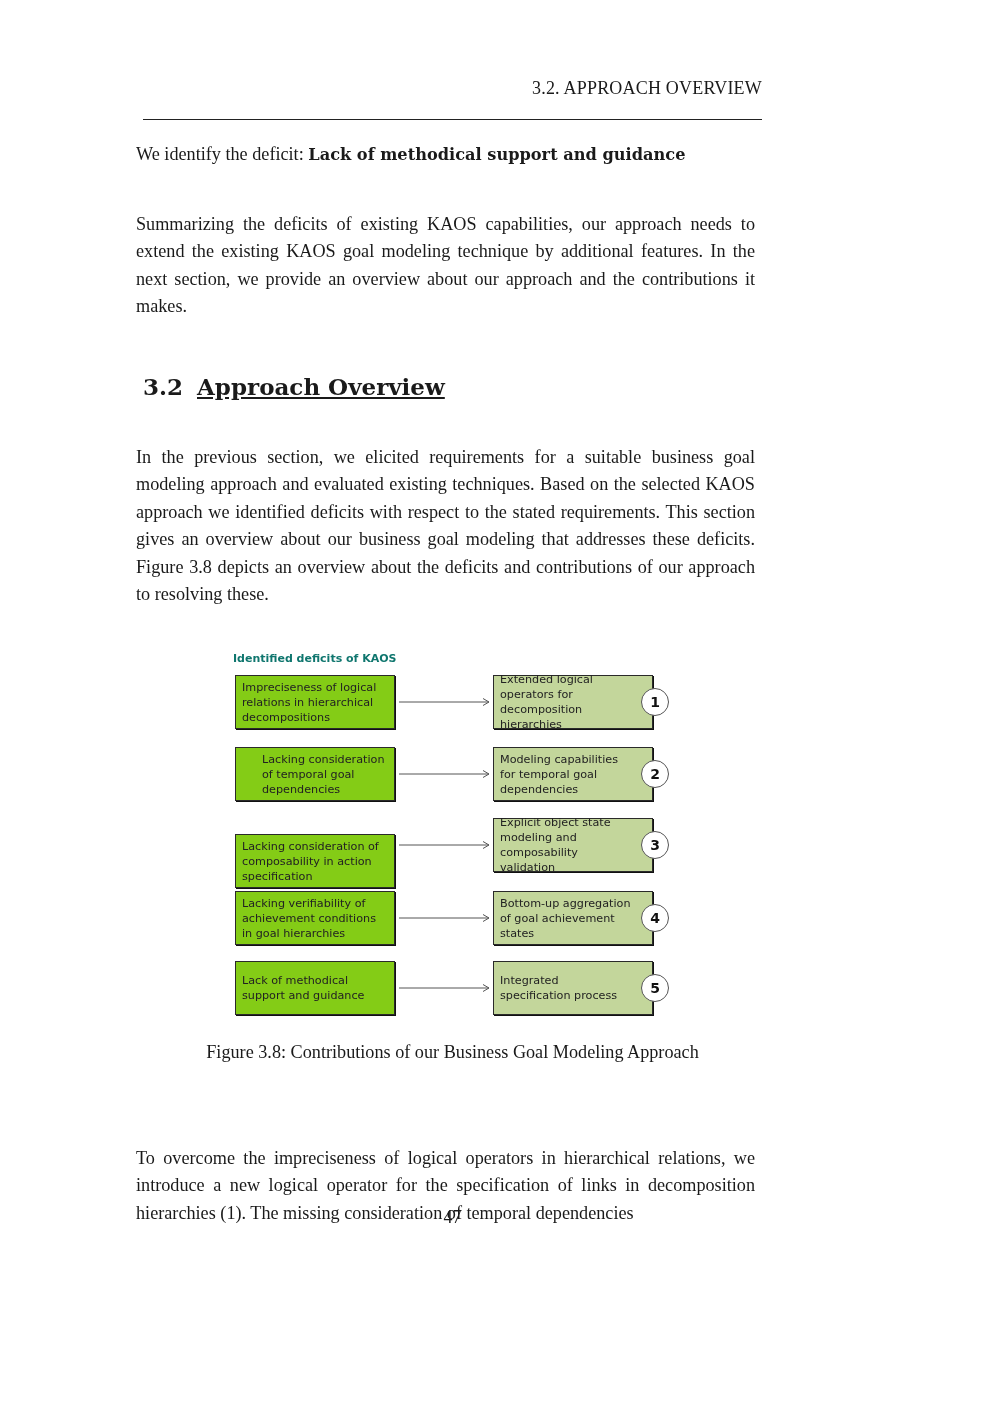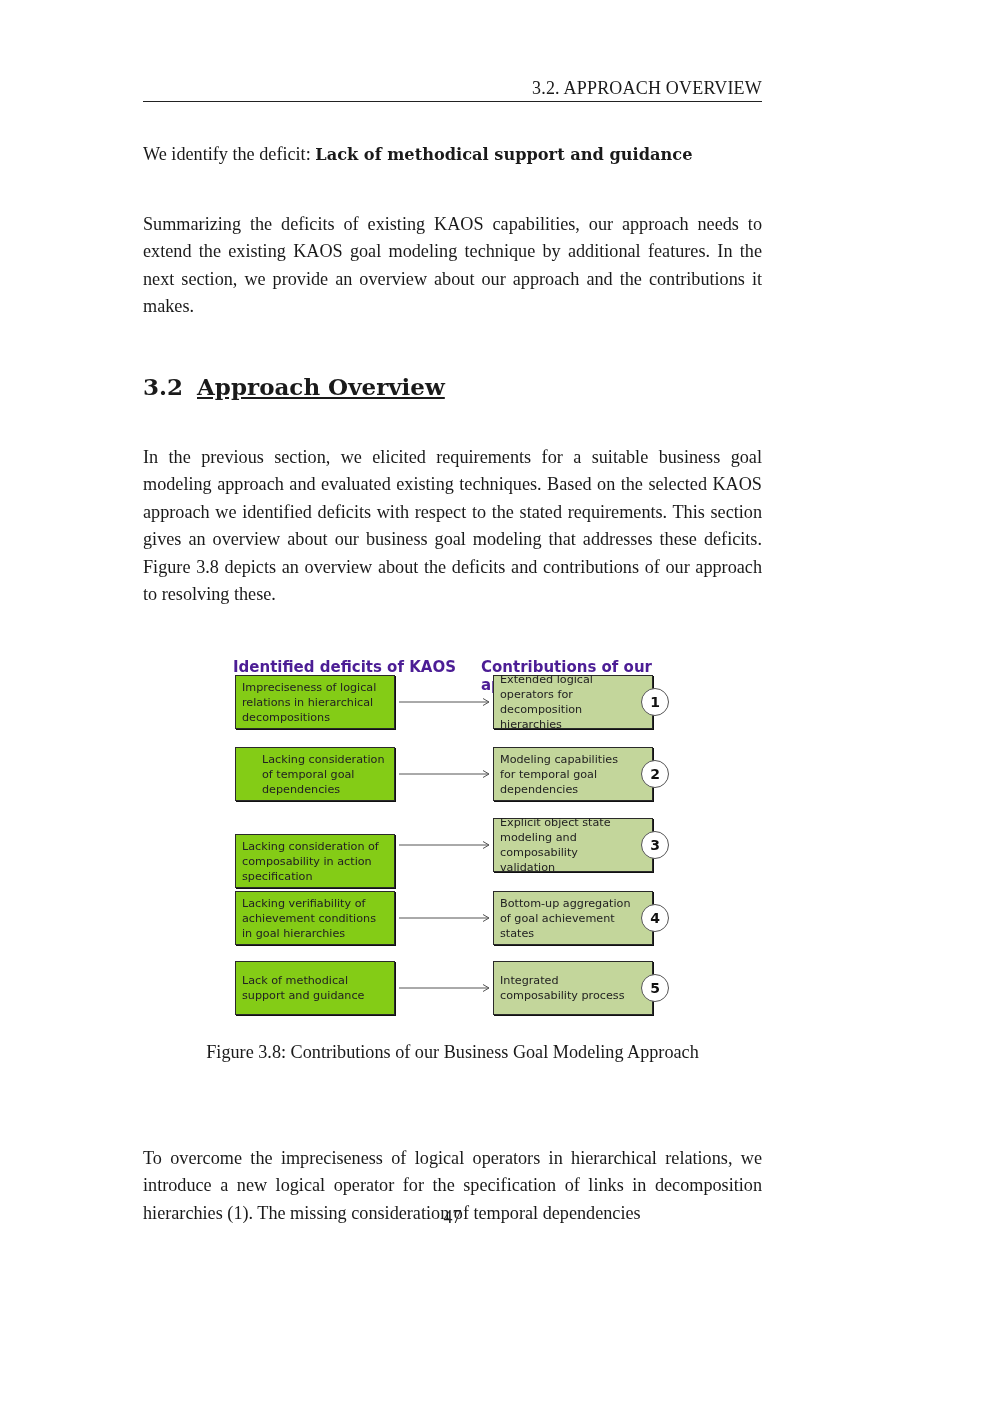--- a/index.html
+++ b/index.html
@@ -1,29 +1,29 @@
 <!DOCTYPE html>
 <html><head>
 <meta charset="utf-8">
 <style>
   html, body { margin: 0; padding: 0; background: #ffffff; }
   body { width: 1000px; height: 1414px; position: relative; overflow: hidden;
          font-family: "DejaVu Serif", "Liberation Serif", serif; color: #1a1a1a; }
   .running-header { position: absolute; left: 143px; top: 78px; width: 619px;
-    text-align: right; font-size: 18px; letter-spacing: 0.2px; padding-bottom: 2px;
+    text-align: right; font-size: 18px; letter-spacing: 0.2px; padding-bottom: 20px;
     border-bottom: 1.4px solid #222; font-family: "Liberation Serif", serif; }
-  .para { position: absolute; left: 143px; width: 619px; font-size: 18.2px;
+  .para { position: absolute; left: 136px; width: 619px; font-size: 18.2px;
     line-height: 27.4px; text-align: justify; font-family: "Liberation Serif", serif; margin: 0; }
   .para b { font-family: "DejaVu Serif", serif; font-weight: bold; font-size: 16.2px; }
   .section-heading { position: absolute; left: 143px; top: 373px; font-size: 23px;
     font-weight: bold; font-family: "DejaVu Serif", serif; margin: 0; text-decoration: underline; }
   .section-heading .num { display: inline-block; width: 54px; }
   .figure { position: absolute; left: 225px; top: 640px; width: 460px; height: 385px;
     font-family: "DejaVu Sans", "Liberation Sans", sans-serif; }
-  .col-title { position: absolute; top: 18px; font-size: 15px; font-weight: bold; color: #4c1d95; }
+  .col-title { position: absolute; top: 12px; font-size: 11px; font-weight: bold; color: #0f766e; }
   .box { position: absolute; box-sizing: border-box; border: 1px solid #2a2a2a;
     box-shadow: 1px 1px 0 #111; font-size: 11.2px; line-height: 15px; color: #222;
     padding: 0 6px; display: flex; align-items: center; }
   .box.deficit { left: 10px; width: 160px; background: #84cc16; }
   .box.contrib { left: 268px; width: 160px; background: #c3d69b; padding-right: 20px; }
   .arrow { position: absolute; left: 174px; width: 92px; height: 10px; }
   .badge { position: absolute; left: 416px; width: 28px; height: 28px; border-radius: 50%;
     background: #fff; border: 1px solid #555; box-sizing: border-box; text-align: center;
     line-height: 26px; font-weight: bold; font-size: 14px; color: #111; }
   .caption { position: absolute; left: 143px; width: 619px; top: 1042px; text-align: center;
@@ -39,21 +39,20 @@
 <p class="para" style="top:141px;"><span>We identify the deficit: </span><b>Lack of methodical support and guidance</b></p>
 
 <p class="para" style="top:211px;">Summarizing the deficits of existing KAOS capabilities, our approach needs to extend the existing KAOS goal modeling technique by additional features. In the next section, we provide an overview about our approach and the contributions it makes.</p>
 
 <h2 class="section-heading"><span class="num">3.2</span><span>Approach Overview</span></h2>
 
 <p class="para" style="top:444px;">In the previous section, we elicited requirements for a suitable business goal modeling approach and evaluated existing techniques. Based on the selected KAOS approach we identified deficits with respect to the stated requirements. This section gives an overview about our business goal modeling that addresses these deficits.  Figure 3.8 depicts an overview about the deficits and contributions of our approach to resolving these.</p>
 
 <div class="figure">
   <div class="col-title" style="left:8px;">Identified deficits of KAOS</div>
-  <div class="col-title" style="left:256px;">Contributions of our approach</div>
   <div id="rows">
       <div class="box deficit" style="top: 35px; height: 54px;">Impreciseness of logical relations in hierarchical decompositions</div>
       <svg class="arrow" viewBox="0 0 92 10" style="top: 57px;">
         <line x1="0" y1="5" x2="90" y2="5" stroke="#555" stroke-width="1"></line>
         <polyline points="84,1.5 90,5 84,8.5" fill="none" stroke="#555" stroke-width="1"></polyline>
       </svg>
       <div class="box contrib" style="top: 35px; height: 54px;">Extended logical operators for decomposition hierarchies</div>
       <div class="badge" style="top: 48px;">1</div>
       <div class="box deficit" style="top: 107px; height: 54px; padding-left: 26px;">Lacking consideration of temporal goal dependencies</div>
       <svg class="arrow" viewBox="0 0 92 10" style="top: 129px;">
@@ -74,21 +73,21 @@
         <line x1="0" y1="5" x2="90" y2="5" stroke="#555" stroke-width="1"></line>
         <polyline points="84,1.5 90,5 84,8.5" fill="none" stroke="#555" stroke-width="1"></polyline>
       </svg>
       <div class="box contrib" style="top: 251px; height: 54px;">Bottom-up aggregation of goal achievement states</div>
       <div class="badge" style="top: 264px;">4</div>
       <div class="box deficit" style="top: 321px; height: 54px;">Lack of methodical support and guidance</div>
       <svg class="arrow" viewBox="0 0 92 10" style="top: 343px;">
         <line x1="0" y1="5" x2="90" y2="5" stroke="#555" stroke-width="1"></line>
         <polyline points="84,1.5 90,5 84,8.5" fill="none" stroke="#555" stroke-width="1"></polyline>
       </svg>
-      <div class="box contrib" style="top: 321px; height: 54px;">Integrated composability process</div>
+      <div class="box contrib" style="top: 321px; height: 54px;">Integrated specification process</div>
       <div class="badge" style="top: 334px;">5</div>
     </div>
 </div>
 
 <div class="caption">Figure 3.8: Contributions of our Business Goal Modeling Approach</div>
 
 <p class="para" style="top:1100px;margin-top:45px;">To overcome the impreciseness of logical operators in hierarchical relations, we introduce a new logical operator for the specification of links in decomposition hierarchies (1). The missing consideration of temporal dependencies</p>
 
 <div class="page-number">47</div>
 

